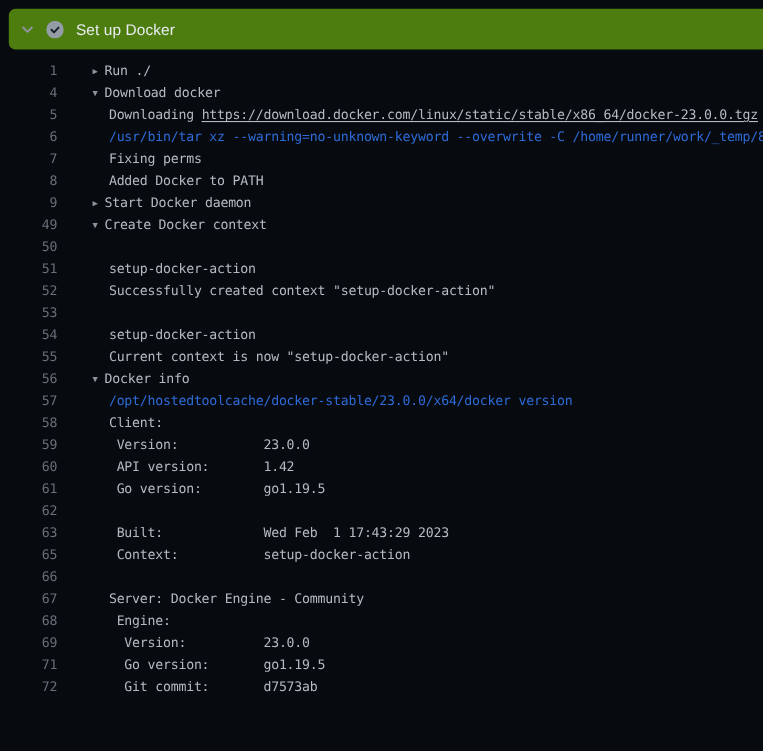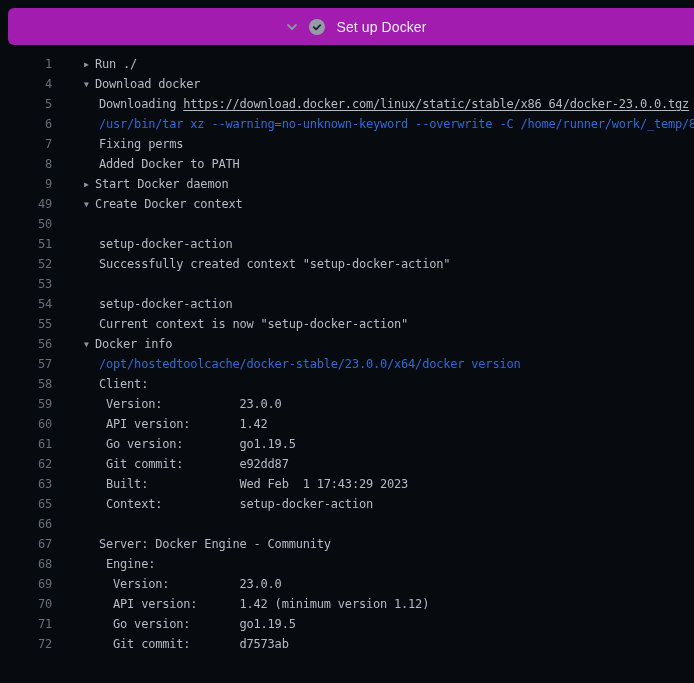--- a/index.html
+++ b/index.html
@@ -7,26 +7,25 @@
     width: 694px; height: 683px;
     background: #070a0f;
     overflow: hidden;
     font-family: "Liberation Sans", sans-serif;
   }
   
   .step-header {
     position: absolute;
     left: 8px; top: 8px; right: 0;
     height: 37px;
-    background: #a21caf;
+    background: #4d7c0f;
     border-radius: 6px 0 0 6px;
     display: flex;
     align-items: center;
     cursor: pointer;
-    justify-content: center;
   }
   .chev-wrap {
     width: 34px;
     display: flex; align-items: center; justify-content: center;
     flex: 0 0 auto;
   }
   .status-wrap {
     width: 16px; height: 16px;
     margin-right: 11px;
     flex: 0 0 auto;
@@ -118,23 +117,22 @@
     <div class="log-line is-child"><span class="log-num">52</span><span class="log-content">Successfully created context "setup-docker-action"</span></div>
     <div class="log-line is-child"><span class="log-num">53</span></div>
     <div class="log-line is-child"><span class="log-num">54</span><span class="log-content">setup-docker-action</span></div>
     <div class="log-line is-child"><span class="log-num">55</span><span class="log-content">Current context is now "setup-docker-action"</span></div>
     <div class="log-line is-group"><span class="log-num">56</span><span class="log-content"><span class="caret">▼</span><span>Docker info</span></span></div>
     <div class="log-line is-child"><span class="log-num">57</span><span class="log-content cmd">/opt/hostedtoolcache/docker-stable/23.0.0/x64/docker version</span></div>
     <div class="log-line is-child"><span class="log-num">58</span><span class="log-content">Client:</span></div>
     <div class="log-line is-child"><span class="log-num">59</span><span class="log-content"> Version:           23.0.0</span></div>
     <div class="log-line is-child"><span class="log-num">60</span><span class="log-content"> API version:       1.42</span></div>
     <div class="log-line is-child"><span class="log-num">61</span><span class="log-content"> Go version:        go1.19.5</span></div>
-    <div class="log-line is-child"><span class="log-num">62</span><span class="log-content"> Git commit:        e92dd87</span></div>
+    <div class="log-line is-child"><span class="log-num">62</span></div>
     <div class="log-line is-child"><span class="log-num">63</span><span class="log-content"> Built:             Wed Feb  1 17:43:29 2023</span></div>
     <div class="log-line is-child"><span class="log-num">65</span><span class="log-content"> Context:           setup-docker-action</span></div>
     <div class="log-line"><span class="log-num">66</span><span class="log-content"></span></div>
     <div class="log-line is-child"><span class="log-num">67</span><span class="log-content">Server: Docker Engine - Community</span></div>
     <div class="log-line is-child"><span class="log-num">68</span><span class="log-content"> Engine:</span></div>
     <div class="log-line is-child"><span class="log-num">69</span><span class="log-content">  Version:          23.0.0</span></div>
-    <div class="log-line is-child"><span class="log-num">70</span><span class="log-content">  API version:      1.42 (minimum version 1.12)</span></div>
     <div class="log-line is-child"><span class="log-num">71</span><span class="log-content">  Go version:       go1.19.5</span></div>
     <div class="log-line is-child"><span class="log-num">72</span><span class="log-content">  Git commit:       d7573ab</span></div>
   </div>
 
 </body></html>

